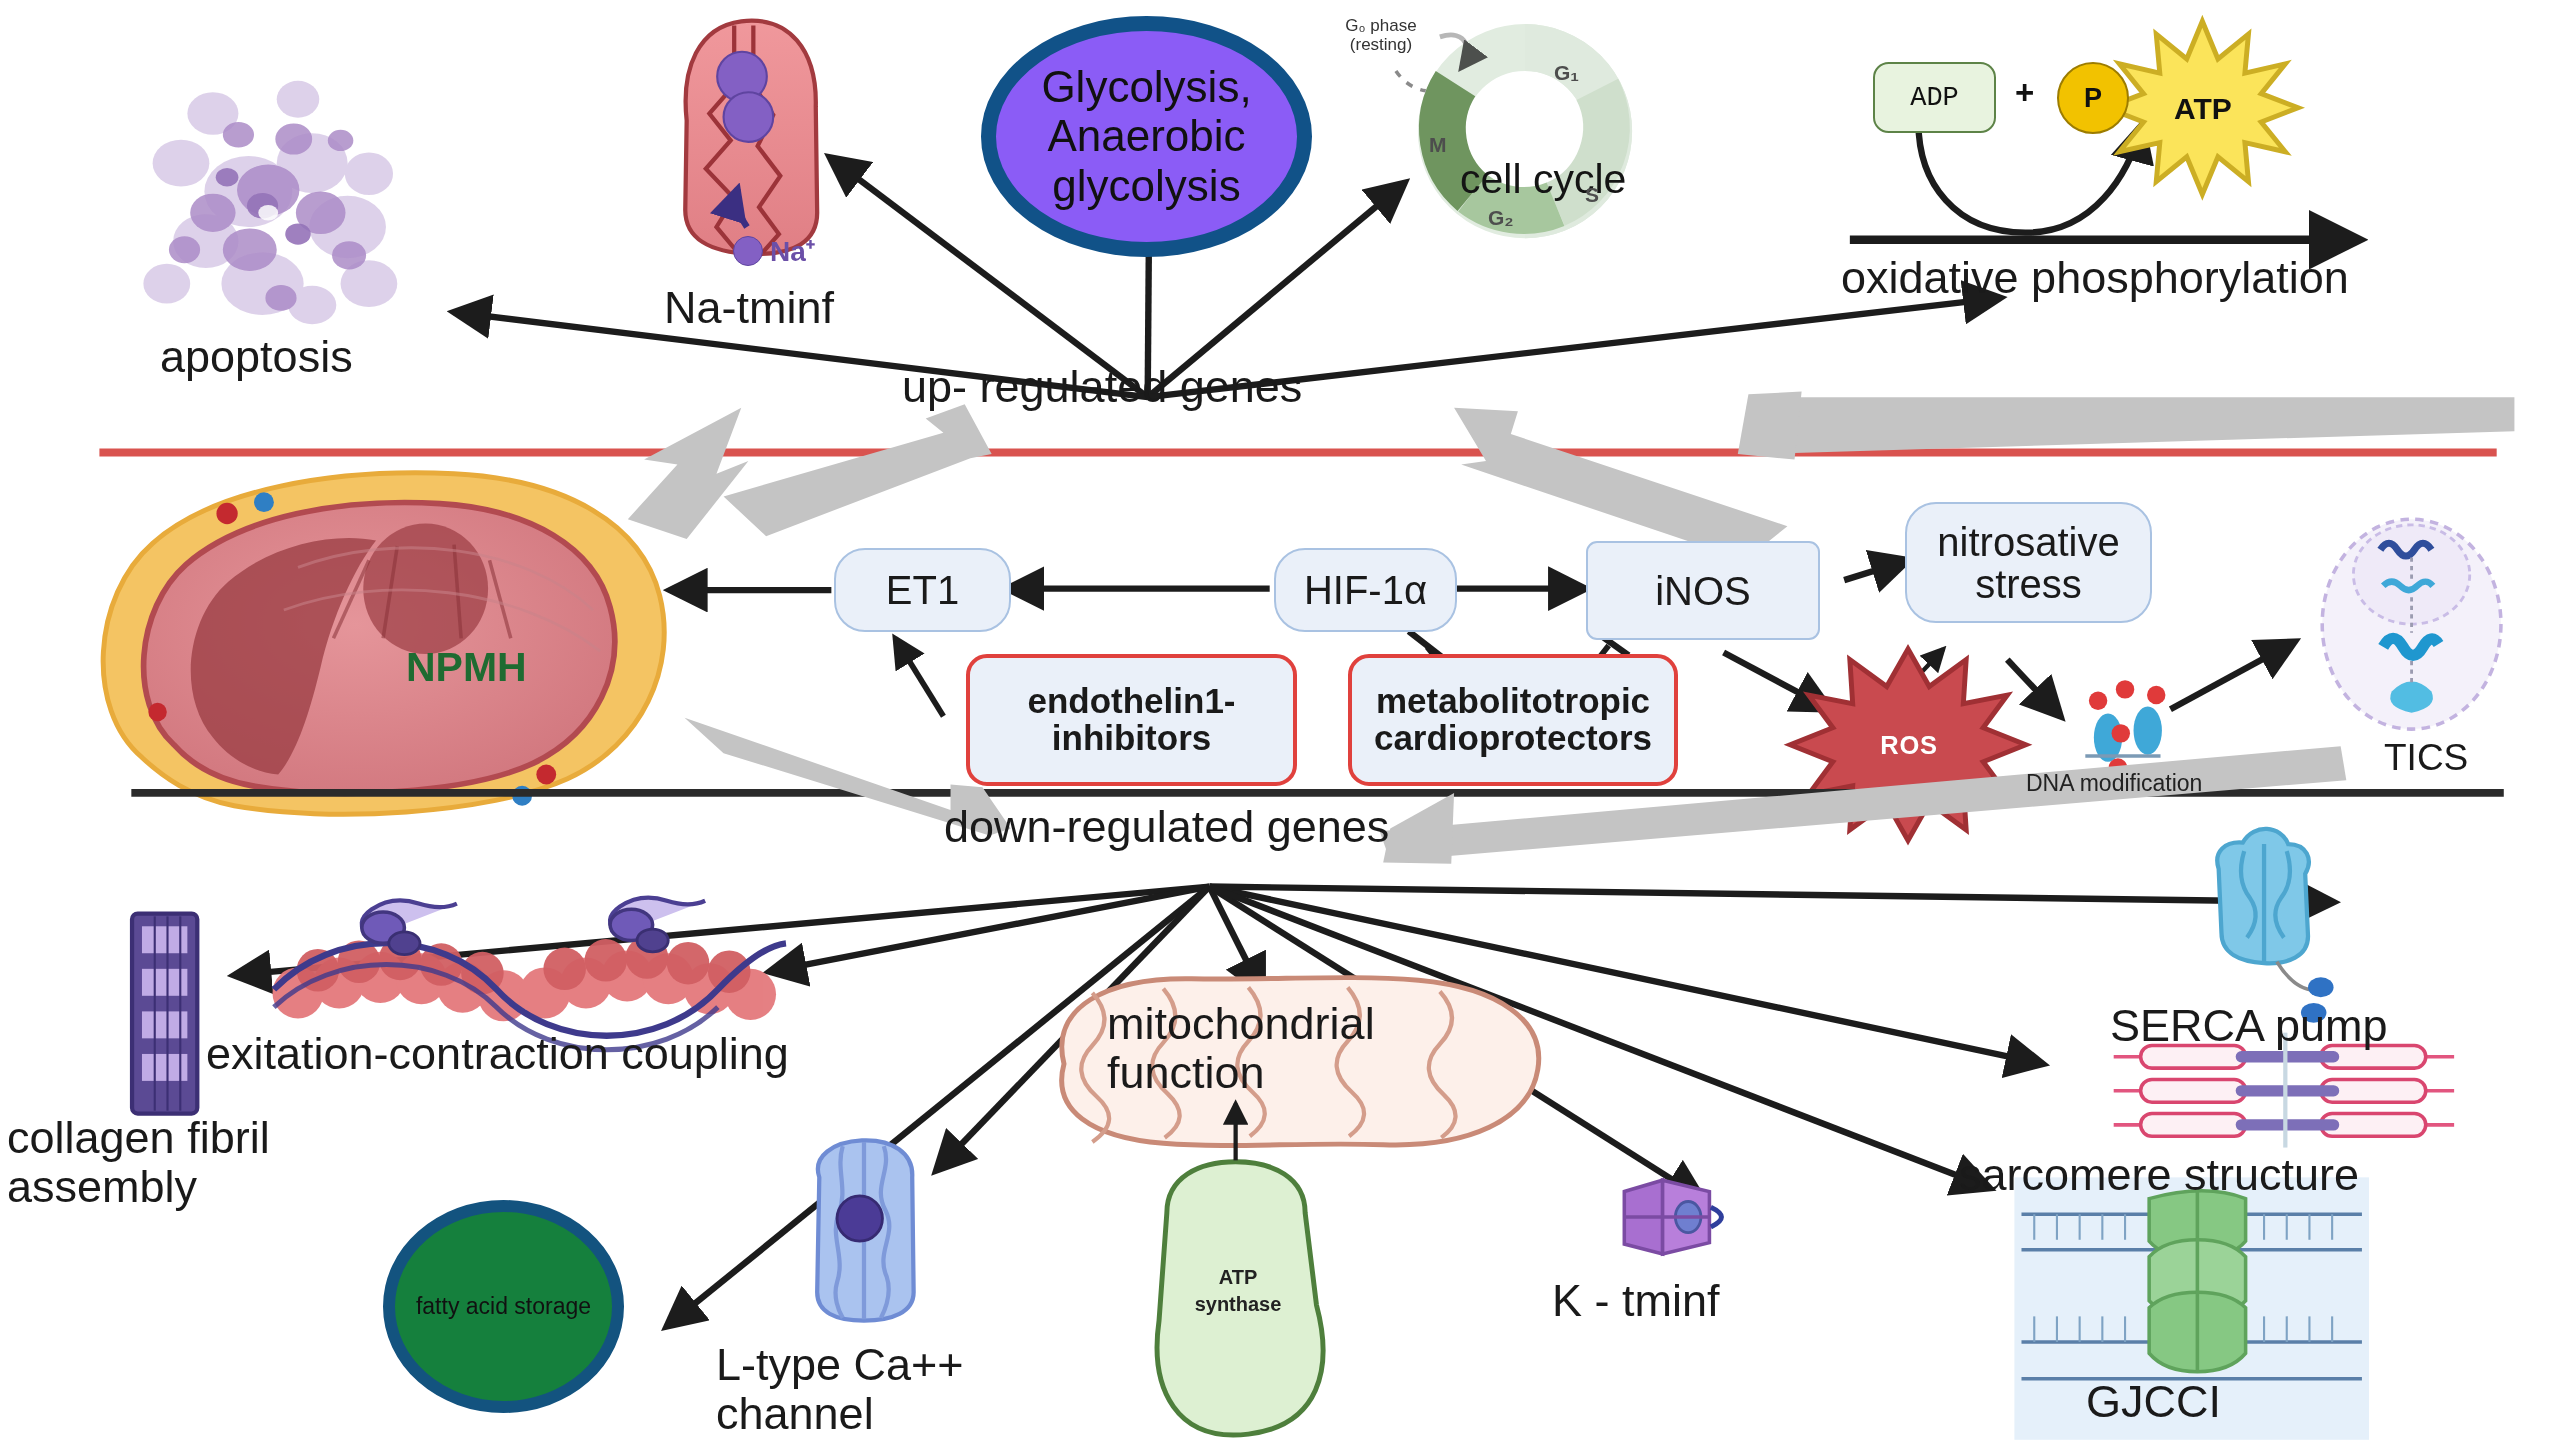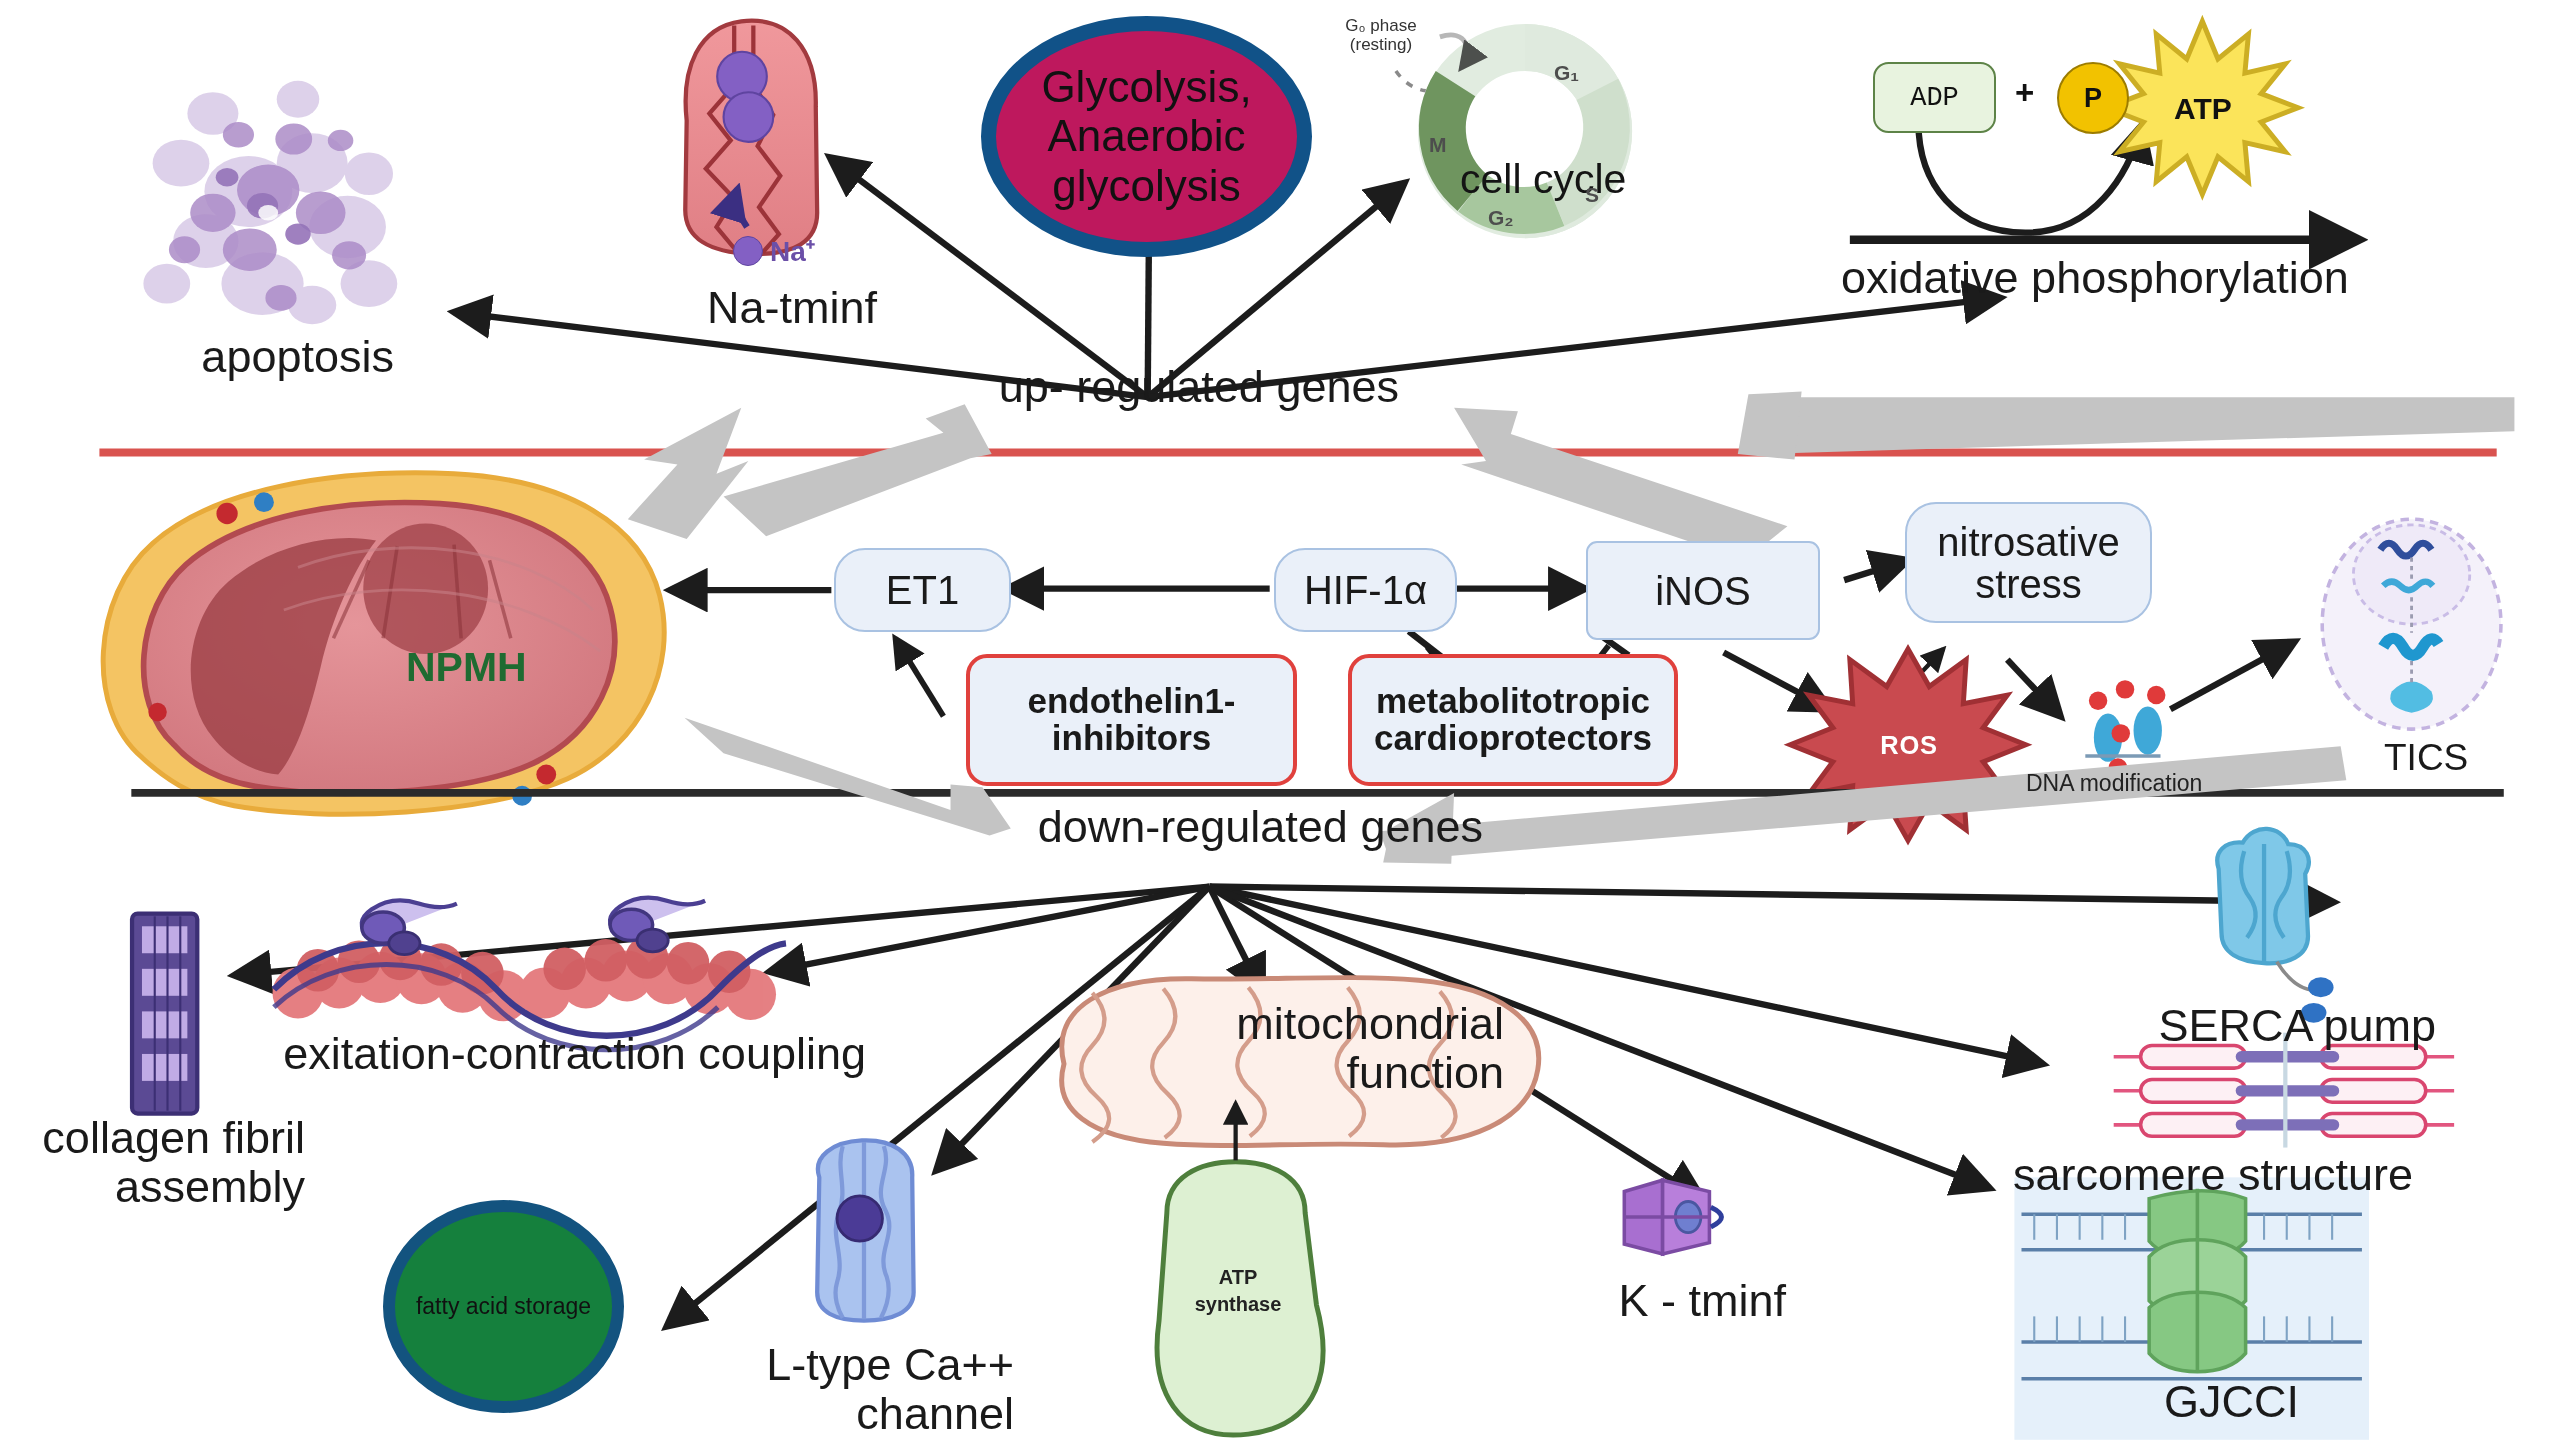--- a/index.html
+++ b/index.html
@@ -20,21 +20,21 @@
     left: 0; top: 0;
     width: 2550px;
     height: 1449px;
   }
   .lbl {
     position: absolute;
     color: #1a1a1a;
     font-family: "Liberation Sans", sans-serif;
     line-height: 1.08;
     white-space: nowrap;
-    text-align: right;
+    text-align: left;
   }
   .lbl.wrap { white-space: normal; }
 
   
   .pbox {
     position: absolute;
     box-sizing: border-box;
     background: #eaf0f9;
     border: 2.8px solid #a9c2e2;
     border-radius: 31px;
@@ -60,21 +60,21 @@
     box-sizing: border-box;
     border-radius: 50%;
     display: flex;
     align-items: center;
     justify-content: center;
     text-align: center;
     color: #111;
     line-height: 1.12;
   }
   .ellipse.glyc {
-    background: #be185d;
+    background: #8b5cf6;
     border: 15.6px solid #115288;
     font-size: 44px;
   }
   .ellipse.fatty {
     background: #15803d;
     border: 12.8px solid #13537f;
     font-size: 23px;
   }
 
   

